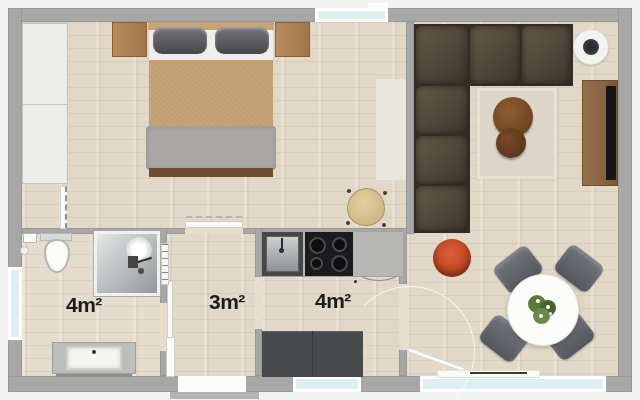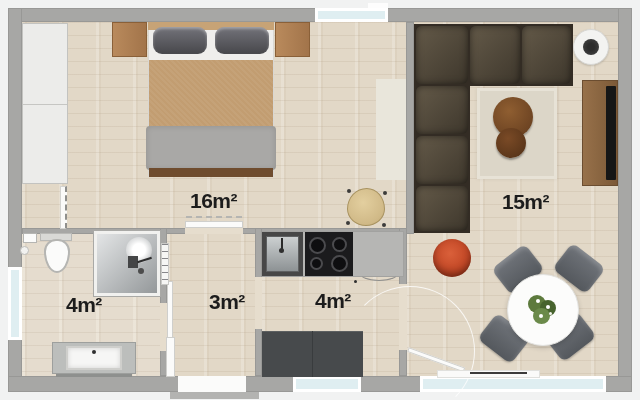--- a/index.html
+++ b/index.html
@@ -181,21 +181,20 @@
   <div class="abs footboard" style="left:149px;top:168px;width:124px;height:9px;"></div>
 
   <div class="abs cabinet-cream" style="left:376px;top:79px;width:30px;height:101px;"></div>
 
   <div class="abs leg" style="left:347px;top:189px;"></div>
   <div class="abs leg" style="left:383px;top:191px;"></div>
   <div class="abs leg" style="left:346px;top:221px;"></div>
   <div class="abs leg" style="left:382px;top:223px;"></div>
   <div class="abs stool" style="left:347px;top:188px;width:38px;height:38px;"></div>
 
-  <div class="abs label" style="left:190px;top:189px;">16m²</div>
 
   <div class="abs sofa-base" style="left:414px;top:24px;width:159px;height:62px;"></div>
   <div class="abs sofa-base" style="left:414px;top:24px;width:56px;height:209px;"></div>
   <div class="abs cushion" style="left:416px;top:26px;width:52px;height:58px;"></div>
   <div class="abs cushion" style="left:470px;top:26px;width:50px;height:58px;"></div>
   <div class="abs cushion" style="left:522px;top:26px;width:49px;height:58px;"></div>
   <div class="abs cushion" style="left:416px;top:86px;width:52px;height:48px;"></div>
   <div class="abs cushion" style="left:416px;top:136px;width:52px;height:48px;"></div>
   <div class="abs cushion" style="left:416px;top:186px;width:52px;height:45px;"></div>
 
@@ -220,21 +219,20 @@
   <div class="abs circle plantleaf" style="left:540px;top:300px;width:16px;height:16px;background:#47632e;"></div>
   <div class="abs circle plantleaf" style="left:533px;top:308px;width:17px;height:16px;background:#6b8a4a;"></div>
   <div class="abs circle" style="left:536px;top:299px;width:4px;height:4px;background:#fff;"></div>
   <div class="abs circle" style="left:546px;top:305px;width:4px;height:4px;background:#fff;"></div>
   <div class="abs circle" style="left:539px;top:314px;width:4px;height:4px;background:#fff;"></div>
   <div class="abs circle" style="left:549px;top:312px;width:3px;height:3px;background:#f4f4ee;"></div>
 
   <div class="abs bench" style="left:437px;top:370px;width:103px;height:8px;"></div>
   <div class="abs" style="left:470px;top:372px;width:57px;height:2px;background:#3b3b3b;"></div>
 
-  <div class="abs label" style="left:502px;top:190px;">15m²</div>
 
   <div class="abs tp-holder" style="left:23px;top:233px;width:14px;height:10px;"></div>
   <div class="abs circle" style="left:20px;top:246px;width:9px;height:9px;background:#f2f2f0;border:1px solid #bdbdba;box-sizing:border-box;"></div>
   <div class="abs toilet-tank" style="left:40px;top:233px;width:32px;height:8px;"></div>
   <div class="abs toilet-bowl" style="left:44px;top:239px;width:26px;height:34px;"></div>
 
   <div class="abs shower" style="left:94px;top:231px;width:66px;height:65px;"></div>
   <div class="abs circle shower-head" style="left:126px;top:237px;width:26px;height:26px;"></div>
   <div class="abs mixer" style="left:128px;top:256px;width:10px;height:12px;"></div>
   <div class="abs" style="left:137px;top:259px;width:15px;height:2px;background:#2e2e2e;transform:rotate(-18deg);"></div>

